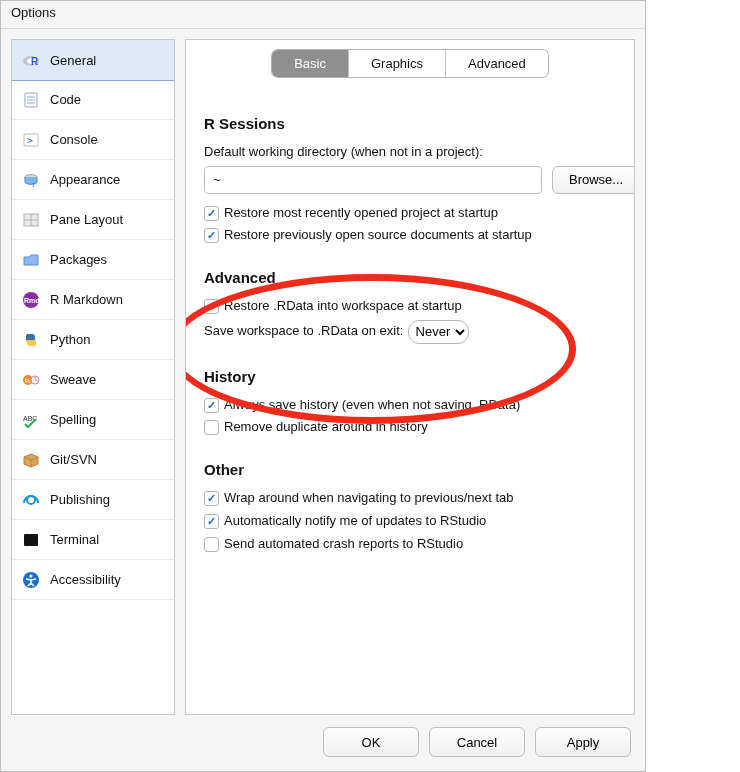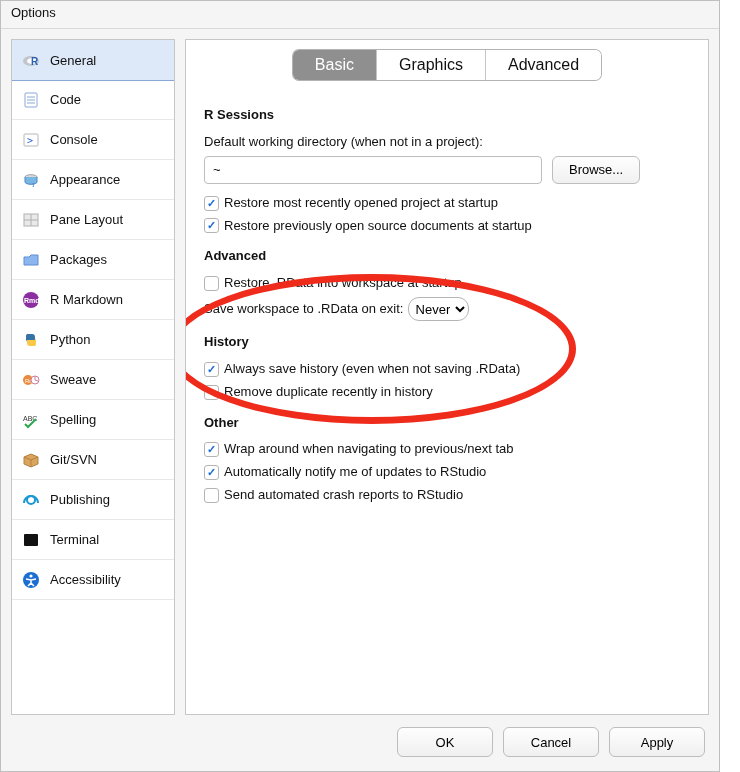--- a/index.html
+++ b/index.html
@@ -8,21 +8,21 @@
     font-family: -apple-system, "Helvetica Neue", Arial, sans-serif;
     font-size: 13px;
     color: #111;
     background: #fff;
     width: 740px;
     height: 772px;
     overflow: hidden;
   }
   .dialog {
     border: 1px solid #bfbfbf;
-    width: 720px;
+    width: 646px;
     height: 772px;
     display: flex;
     flex-direction: column;
     background: #f5f5f5;
   }
   .titlebar {
     padding: 4px 10px 8px 10px;
     font-size: 13px;
     border-bottom: 1px solid #d9d9d9;
   }
@@ -79,39 +79,39 @@
     padding: 10px 0 14px 0;
   }
   .tabgroup {
     display: inline-flex;
     border-radius: 6px;
     overflow: hidden;
     box-shadow: 0 0 0 1px #b3b3b3;
   }
   .tab {
     padding: 6px 22px;
-    font-size: 16px;
+    font-size: 13px;
     background: #fff;
     border-left: 1px solid #c4c4c4;
     cursor: default;
   }
   .tab:first-child { border-left: none; }
   .tab.active {
     background: #8f8f8f;
     color: #fff;
   }
   .content {
     padding: 0 18px 12px 18px;
     overflow: auto;
     font-size: 13px;
     line-height: 1.45;
   }
   .content h4 {
-    font-size: 13px;
-    margin: 12px 0 8px 0;
+    font-size: 15px;
+    margin: 22px 0 8px 0;
     font-weight: 600;
   }
   .row { display:flex; align-items:center; gap:5px; margin: 4px 0; }
   .dirrow { display:flex; gap:10px; margin: 4px 0 10px 0; }
   .dirinput {
     flex: 0 0 338px;
     height: 28px;
     padding: 0 8px;
     border: 1px solid #bdbdbd;
     border-radius: 4px;
@@ -372,21 +372,21 @@
           </select>
         </div>
 
         <h4>History</h4>
         <div class="row">
           <span class="chk checked"></span>
           <span>Always save history (even when not saving .RData)</span>
         </div>
         <div class="row">
           <span class="chk"></span>
-          <span>Remove duplicate recently in history</span>
+          <span>Remove duplicate around in history</span>
         </div>
 
         <h4>Other</h4>
         <div class="row">
           <span class="chk checked"></span>
           <span>Wrap around when navigating to previous/next tab</span>
         </div>
         <div class="row">
           <span class="chk checked"></span>
           <span>Automatically notify me of updates to RStudio</span>

